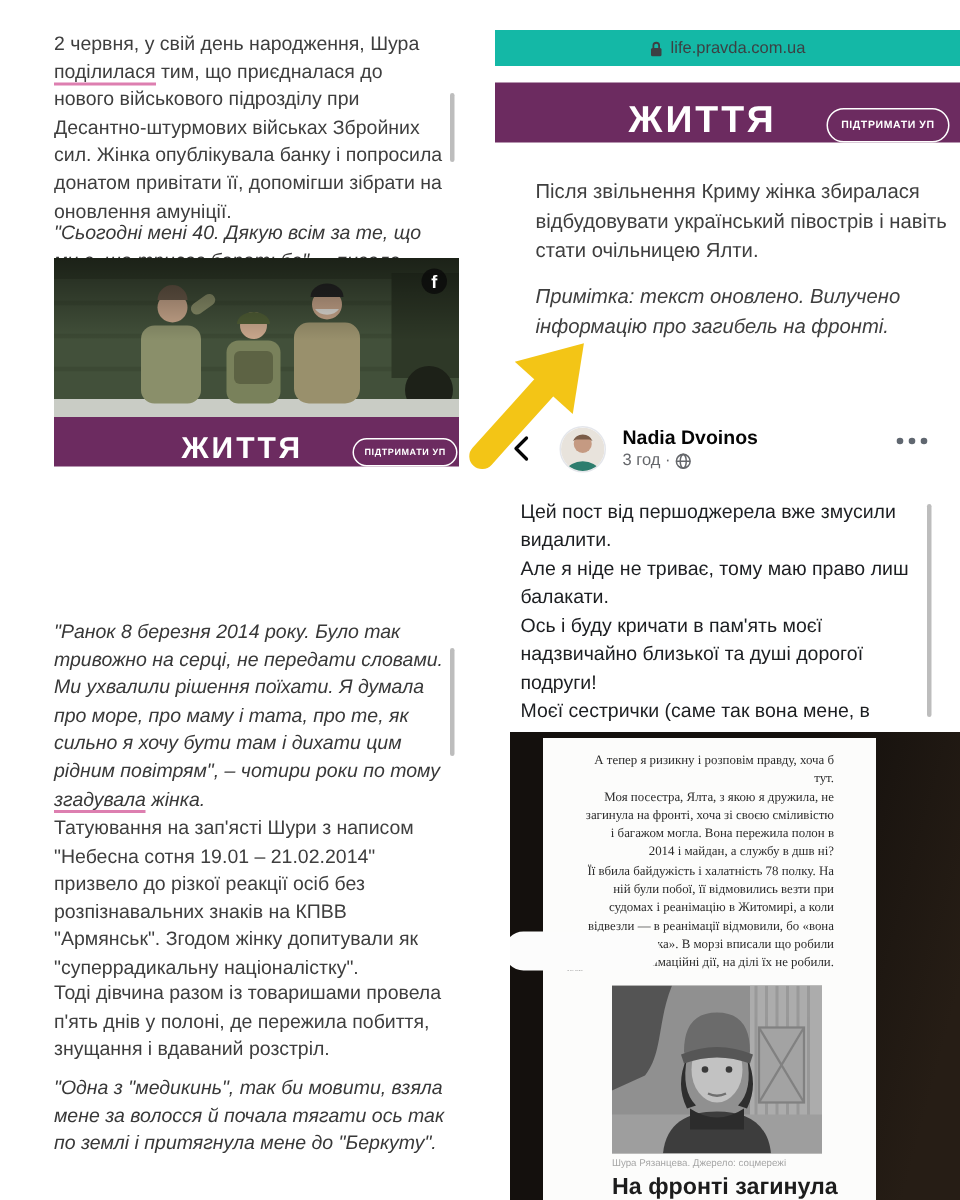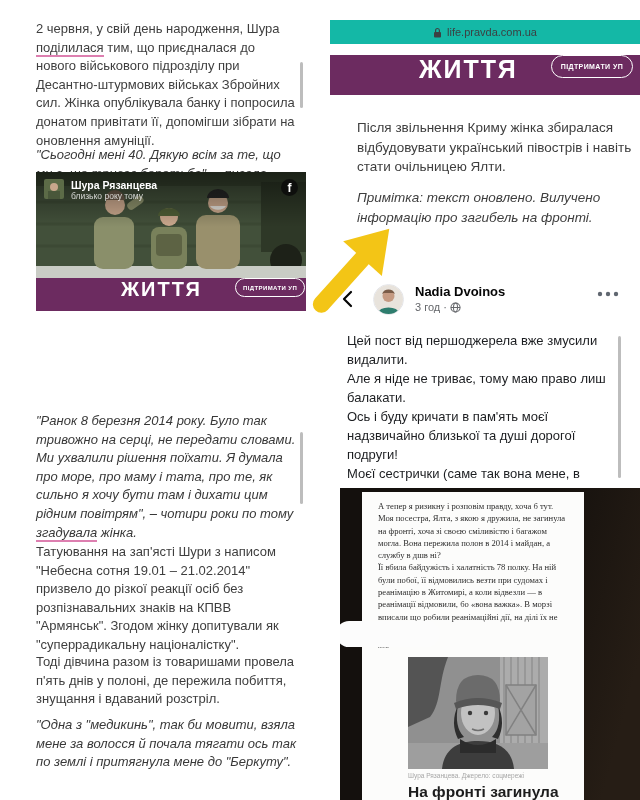--- a/index.html
+++ b/index.html
@@ -19,21 +19,21 @@
   #left-photo .shade{position:absolute;left:0;top:0;right:0;height:55px;
     background:linear-gradient(rgba(0,0,0,.5),rgba(0,0,0,0));}
   .fb-overlay{position:absolute;left:8px;top:7px;display:flex;gap:7px;align-items:flex-start;}
   .fb-overlay .thumb{width:20px;height:20px;border-radius:2px;overflow:hidden;flex:0 0 auto;}
   .fb-overlay .nm{font-size:10.5px;font-weight:bold;color:#fff;line-height:12px;}
   .fb-overlay .tm{font-size:8.5px;color:rgba(255,255,255,.78);line-height:11px;}
   .fb-logo{position:absolute;right:8px;top:7px;width:17px;height:17px;border-radius:50%;
     background:rgba(10,10,10,.8);color:#fff;font-weight:bold;font-size:12px;
     display:flex;align-items:center;justify-content:center;}
   
-  .site-header{position:absolute;background:#6C2B60;display:flex;align-items:flex-start;gap:33px;}
+  .site-header{position:absolute;background:#6C2B60;display:flex;align-items:flex-end;gap:33px;}
   .sh-title{flex:1;text-align:center;color:#fff;font-weight:bold;letter-spacing:2px;}
   .sh-btn{border:1.6px solid #fff;border-radius:12px;color:#fff;font-weight:bold;
     display:flex;align-items:center;justify-content:center;letter-spacing:.4px;white-space:nowrap;}
   
   #right-col{position:absolute;left:330px;top:0;width:310px;height:800px;}
   #url-bar{position:absolute;left:0;top:20px;width:310px;height:24px;display:flex;
     align-items:center;justify-content:center;gap:5px;background:#14b8a6;}
   #url-text{font-size:11px;color:#3c4043;}
   .rp{position:absolute;left:15px;width:288px;font-size:13.5px;line-height:19.5px;color:#3e3e3e;margin:12px;}
   .rp.it{font-style:italic;}
@@ -44,23 +44,23 @@
   #fb-author{position:absolute;left:80px;top:1px;font-size:13px;font-weight:bold;color:#050505;}
   #fb-meta{position:absolute;left:80px;top:18px;font-size:11px;color:#65676b;display:flex;align-items:center;gap:3px;}
   #fb-dots{position:absolute;right:14px;top:8px;}
   #post-text{position:absolute;left:17px;top:331px;width:266px;font-size:13px;line-height:19px;color:#1c1e21;}
   #post-text .pl{margin:0;}
   .hands{vertical-align:-2px;margin-left:2px;}
   
   #embed-img{position:absolute;left:10px;top:488px;width:300px;height:312px;overflow:hidden;
     background:linear-gradient(105deg,#14100d 55%,#261d15 90%);}
   #embed-panel{position:absolute;left:22px;top:4px;width:222px;height:308px;background:#fcfcfb;}
-  .serif-block{position:absolute;left:0;top:8px;width:222px;padding:0 16px;box-sizing:border-box;
+  .serif-block{position:absolute;left:0;top:8px;width:222px;padding:0 28px;box-sizing:border-box;
     font-family:"Liberation Serif","DejaVu Serif",serif;font-size:8.6px;line-height:12.3px;
-    color:#2b2b2b;text-align:left;}
+    color:#2b2b2b;text-align:right;}
   .serif-block p{margin:0;}
   #embed-fragment{position:absolute;left:16px;top:150px;font-family:"Liberation Serif",serif;
     font-size:6.5px;color:#555;}
   #embed-photo{position:absolute;left:46px;top:165px;width:140px;height:112px;overflow:hidden;background:#8f8f8f;}
   #embed-caption{position:absolute;left:46px;top:280px;font-size:6.5px;color:#a6a6a6;}
   #embed-headline{position:absolute;left:46px;top:291px;font-size:15.5px;font-weight:bold;color:#1c1c1c;white-space:nowrap;}
   #redaction-pill{position:absolute;left:-4px;top:133px;width:104px;height:26px;border-radius:13px;background:#fcfcfc;}
   
   #arrow{position:absolute;left:300px;top:213px;width:118px;height:100px;overflow:visible;}
 </style>
@@ -90,33 +90,20 @@
       <rect x="120" y="62" width="26" height="22" rx="4" fill="#5d6344"></rect>
       <circle cx="133" cy="45" r="9" fill="#c9a78c"></circle>
       <path d="M122 44 a11 8 0 0 1 22 0 z" fill="#4f5d35"></path>
 
       <rect x="160" y="43" width="44" height="54" rx="10" fill="#99906c"></rect>
       <circle cx="182" cy="31" r="10" fill="#c9a78c"></circle>
       <path d="M174 34 a9 7 0 0 0 16 0 z" fill="#e3e0da"></path>
       <path d="M171 26 a11 9 0 0 1 22 0 z" fill="#262626"></path>
     </svg>
     <div class="shade"></div>
-    <div class="fb-overlay">
-      <div class="thumb">
-        <svg width="20" height="20">
-            <rect width="20" height="20" fill="#5c6b47"></rect>
-            <circle cx="10" cy="8" r="4" fill="#c9a78c"></circle>
-            <rect x="4" y="12" width="12" height="8" fill="#49573a"></rect>
-          </svg>
-      </div>
-      <div>
-        <div class="nm">Шура Рязанцева</div>
-        <div class="tm">близько року тому</div>
-      </div>
-    </div>
     <div class="fb-logo">f</div>
   </div>
 
   <div class="site-header" style="left:0;top:278px;width:270px;height:33px;padding:0 8px;box-sizing:border-box;">
     <svg width="17" height="12" viewBox="0 0 20 14" style="margin:0 7px 0 4px;">
       <rect width="20" height="2.6" rx="1.3" fill="#fff"></rect>
         <rect y="5.6" width="20" height="2.6" rx="1.3" fill="#fff"></rect>
         <rect y="11.2" width="20" height="2.6" rx="1.3" fill="#fff"></rect>
     </svg>
     <svg width="17" height="17" viewBox="0 0 20 20">

